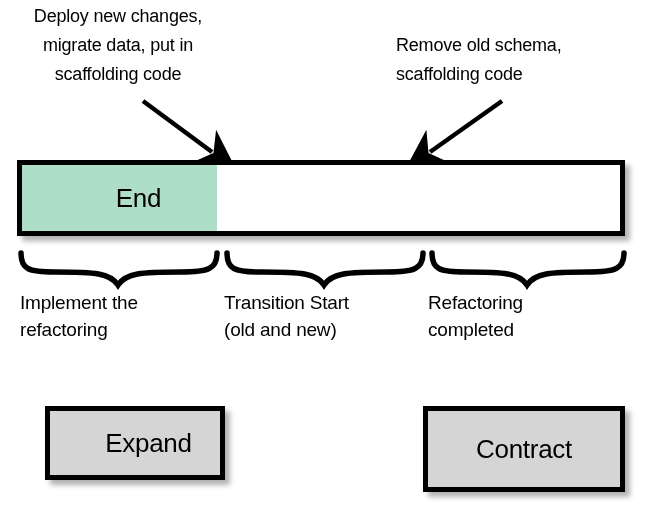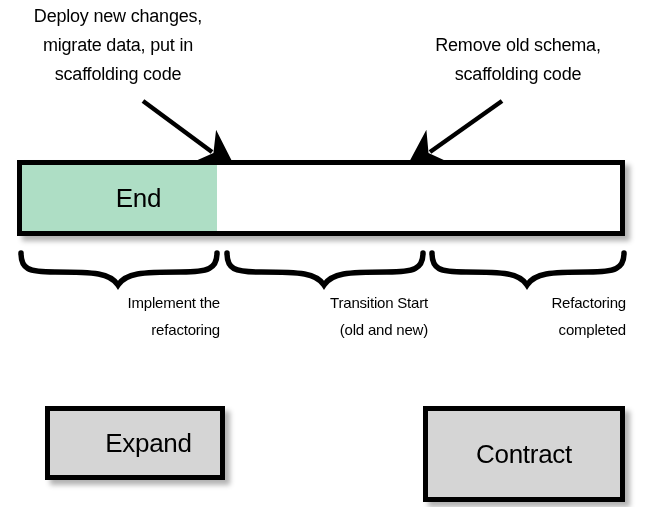--- a/index.html
+++ b/index.html
@@ -35,21 +35,20 @@
   #anno-left {
     left: 4px;
     top: 2px;
     width: 228px;
     text-align: center;
   }
   #anno-right {
     left: 396px;
     top: 31px;
     width: 244px;
-    text-align: center;
   }
   .bar {
     position: absolute;
     left: 17px;
     top: 160px;
     width: 608px;
     height: 76px;
     box-sizing: border-box;
     border: 5px solid #000000;
     display: flex;
@@ -65,23 +64,23 @@
     letter-spacing: -0.3px;
     color: #000000;
     height: 100%;
   }
   .seg-start   { width: 198px; }
   .seg-mid     { width: 200px; border-left: 5px solid #000; border-right: 5px solid #000; }
   .seg-end     { width: 195px; padding-left: 38px; }
 
   .caption {
     position: absolute;
-    font-size: 15px;
+    font-size: 19px;
     line-height: 27px;
-    text-align: right;
+    text-align: left;
     white-space: pre;
     letter-spacing: -0.2px;
   }
   #cap-1 { left: 20px;  top: 289px; width: 200px; }
   #cap-2 { left: 224px; top: 289px; width: 204px; }
   #cap-3 { left: 428px; top: 289px; width: 198px; }
 
   .gbox {
     position: absolute;
     box-sizing: border-box;
@@ -89,21 +88,21 @@
     border: 5px solid #000000;
     display: flex;
     align-items: center;
     justify-content: center;
     font-size: 26px;
     letter-spacing: -0.3px;
     color: #000000;
     box-shadow: 5px 5px 5px rgba(0,0,0,0.30);
   }
   #box-expand   { left: 45px;  top: 406px; width: 180px; height: 74px; padding-left: 27px; }
-  #box-contract { left: 423px; top: 406px; width: 202px; height: 96px; }
+  #box-contract { left: 423px; top: 406px; width: 202px; height: 86px; }
 </style>
 </head>
 <body>
 
 <svg id="diagram" viewBox="0 0 651 507">
   <defs>
     <marker id="arrowhead" markerWidth="9" markerHeight="9" refX="2.2" refY="4.5" orient="auto" markerUnits="strokeWidth">
       <path d="M0,0 L9,4.5 L0,9 L2.6,4.5 Z" fill="#000000"></path>
     </marker>
   </defs>

